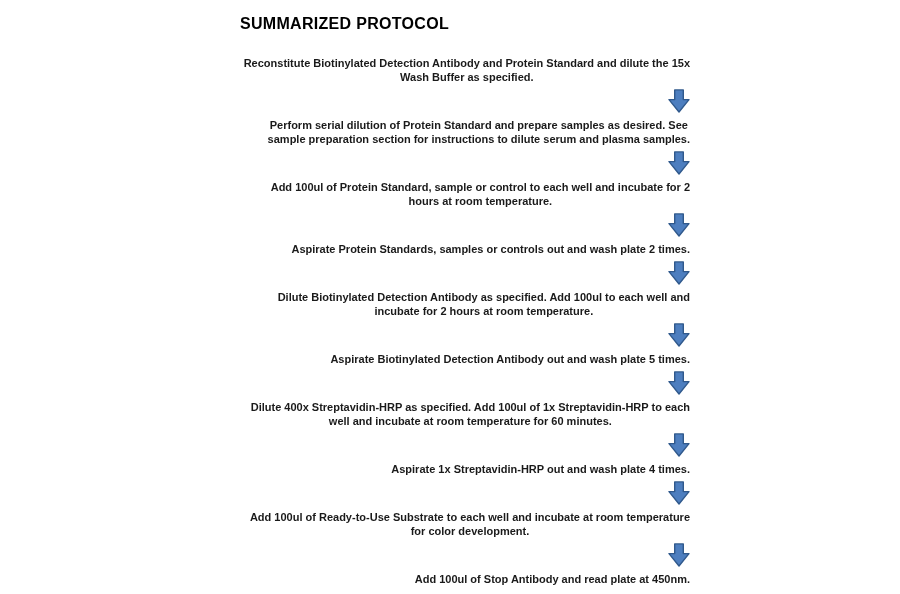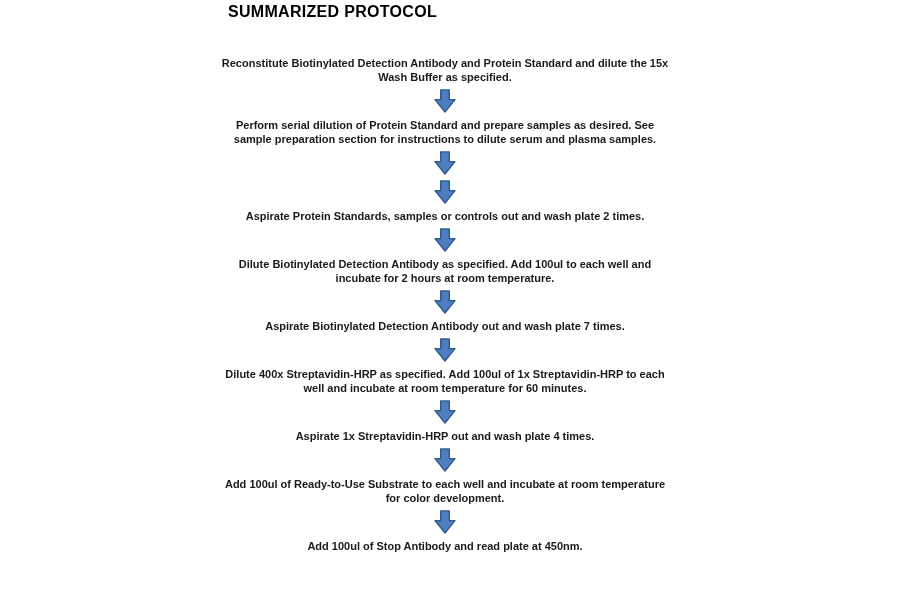--- a/index.html
+++ b/index.html
@@ -8,35 +8,35 @@
     width: 900px;
     height: 594px;
     background: #ffffff;
     font-family: "Liberation Sans", sans-serif;
     overflow: hidden;
   }
   .title {
     position: absolute;
     left: 228px;
     top: 3px;
-    margin: 0;
+    margin: 12px;
     font-size: 16px;
     font-weight: bold;
     color: #000000;
     letter-spacing: 0.3px;
     white-space: nowrap;
   }
   .flow {
     position: absolute;
     left: 200px;
     top: 56px;
     width: 490px;
     display: flex;
     flex-direction: column;
-    align-items: center;
+    align-items: flex-end;
     gap: 5px;
   }
   .step {
     font-size: 11px;
     line-height: 14px;
     font-weight: bold;
     color: var(--text-color, #1a1a1a);
     text-align: center;
     white-space: pre-line;
   }
@@ -62,33 +62,35 @@
       <div class="step">Reconstitute Biotinylated Detection Antibody and Protein Standard and dilute the 15x
 Wash Buffer as specified.</div>
   <svg class="arrow" viewBox="0 0 22 24" aria-hidden="true">
     <polygon points="6.7,0.9 15.3,0.9 15.3,10.6 21,10.6 11,23 1,10.6 6.7,10.6"></polygon>
   </svg>
 <div class="step">Perform serial dilution of Protein Standard and prepare samples as desired. See
 sample preparation section for instructions to dilute serum and plasma samples.</div>
   <svg class="arrow" viewBox="0 0 22 24" aria-hidden="true">
     <polygon points="6.7,0.9 15.3,0.9 15.3,10.6 21,10.6 11,23 1,10.6 6.7,10.6"></polygon>
   </svg>
+<div class="step">Add 100ul of Protein Standard, sample or control to each well and incubate for 2
+hours at room temperature.</div>
   <svg class="arrow" viewBox="0 0 22 24" aria-hidden="true">
     <polygon points="6.7,0.9 15.3,0.9 15.3,10.6 21,10.6 11,23 1,10.6 6.7,10.6"></polygon>
   </svg>
 <div class="step">Aspirate Protein Standards, samples or controls out and wash plate 2 times.</div>
   <svg class="arrow" viewBox="0 0 22 24" aria-hidden="true">
     <polygon points="6.7,0.9 15.3,0.9 15.3,10.6 21,10.6 11,23 1,10.6 6.7,10.6"></polygon>
   </svg>
 <div class="step">Dilute Biotinylated Detection Antibody as specified. Add 100ul to each well and
 incubate for 2 hours at room temperature.</div>
   <svg class="arrow" viewBox="0 0 22 24" aria-hidden="true">
     <polygon points="6.7,0.9 15.3,0.9 15.3,10.6 21,10.6 11,23 1,10.6 6.7,10.6"></polygon>
   </svg>
-<div class="step">Aspirate Biotinylated Detection Antibody out and wash plate 7 times.</div>
+<div class="step">Aspirate Biotinylated Detection Antibody out and wash plate 5 times.</div>
   <svg class="arrow" viewBox="0 0 22 24" aria-hidden="true">
     <polygon points="6.7,0.9 15.3,0.9 15.3,10.6 21,10.6 11,23 1,10.6 6.7,10.6"></polygon>
   </svg>
 <div class="step">Dilute 400x Streptavidin-HRP as specified. Add 100ul of 1x Streptavidin-HRP to each
 well and incubate at room temperature for 60 minutes.</div>
   <svg class="arrow" viewBox="0 0 22 24" aria-hidden="true">
     <polygon points="6.7,0.9 15.3,0.9 15.3,10.6 21,10.6 11,23 1,10.6 6.7,10.6"></polygon>
   </svg>
 <div class="step">Aspirate 1x Streptavidin-HRP out and wash plate 4 times.</div>
   <svg class="arrow" viewBox="0 0 22 24" aria-hidden="true">

